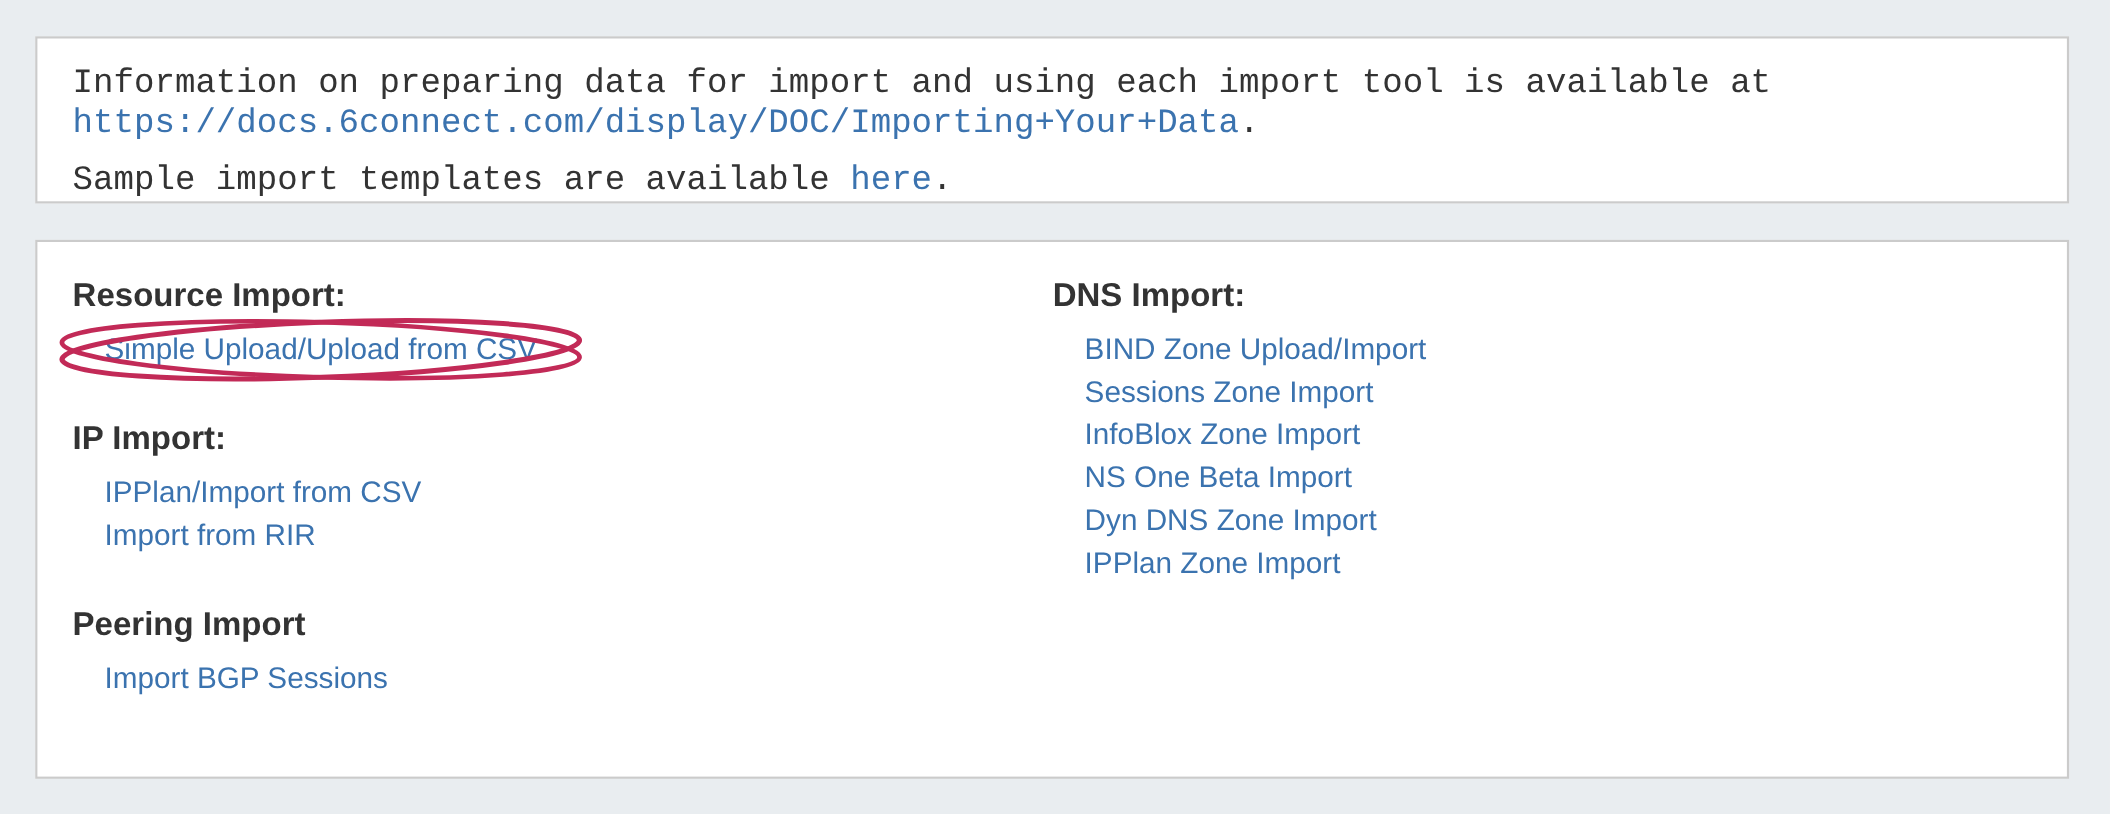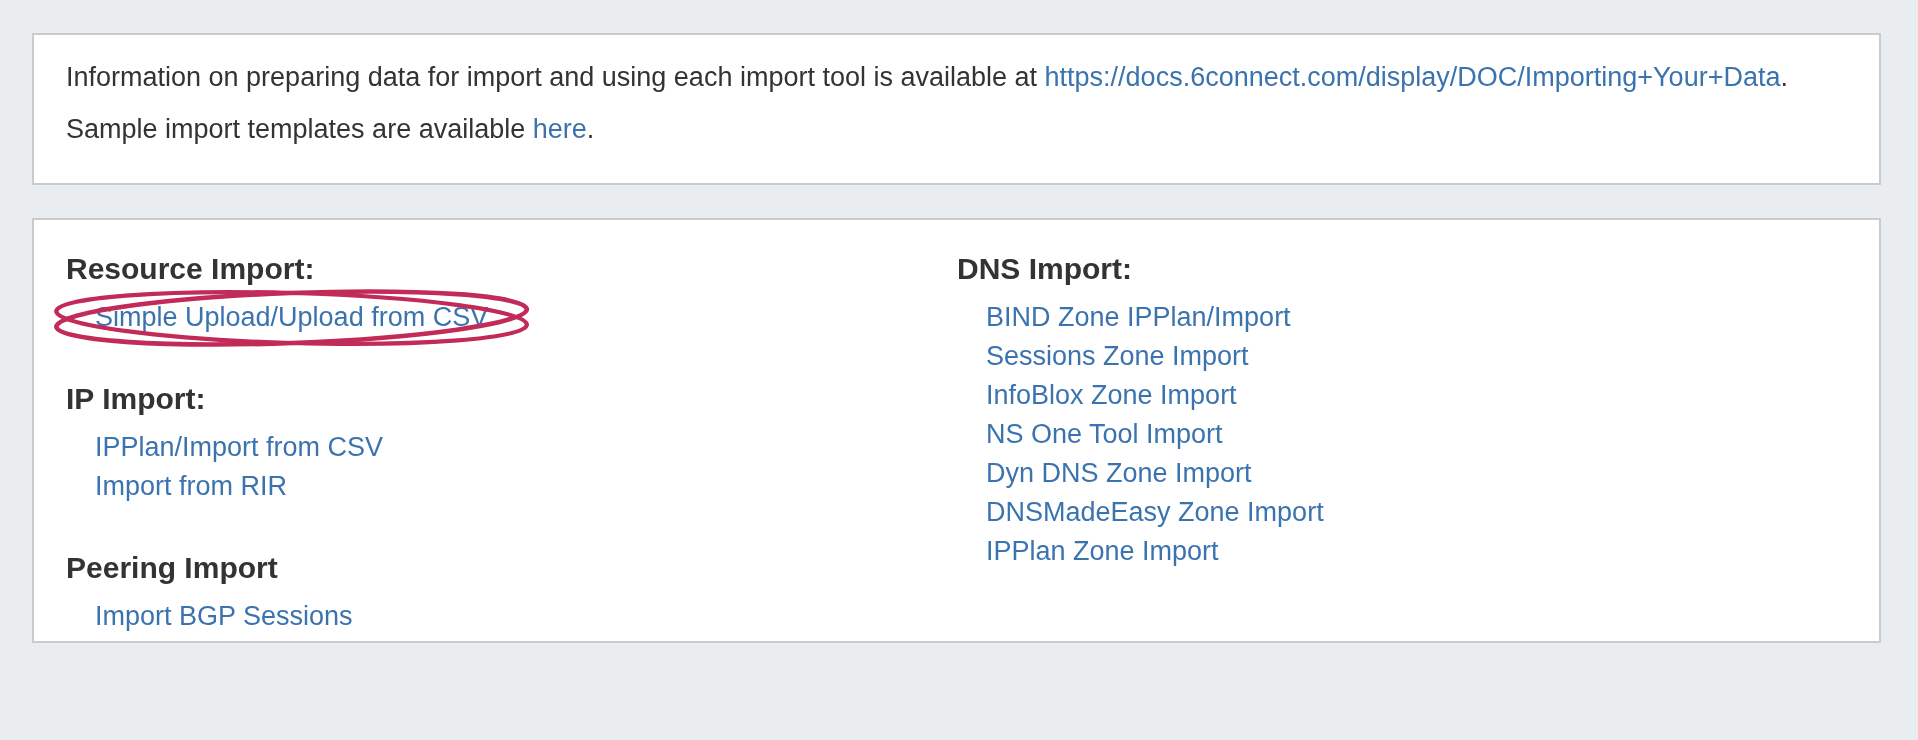--- a/index.html
+++ b/index.html
@@ -23,31 +23,32 @@
     border: 2px solid #cbcbcb;
     box-sizing: border-box;
   }
   .panel-info {
     top: 33px;
     height: 152px;
     padding: 24px 32px;
   }
   .panel-import {
     top: 218px;
-    height: 425px;
+    height: 490px;
     padding: 24px 32px;
     display: flex;
     flex-direction: row;
     align-items: flex-start;
   }
   .info-line {
     margin: 0;
-    font-size: 27px;
+    font-size: 31px;
     line-height: 36px;
     color: #333333;
+    font-family: Liberation Mono, monospace;
   }
   .info-line + .info-line {
     margin-top: 16px;
   }
   a.text-link, a.import-link {
     color: #3b73af;
     text-decoration: none;
     cursor: pointer;
   }
   .col-left {
@@ -115,23 +116,22 @@
               <ellipse cx="235" cy="31" rx="228" ry="25" fill="none" stroke="#c22a57" stroke-width="4.2" transform="rotate(1.7 235 31)"></ellipse>
             </svg><a class="import-link">Simple Upload/Upload from CSV</a></span></div>
         <div class="section-heading">IP Import:</div>
         <a class="import-link">IPPlan/Import from CSV</a>
         <a class="import-link">Import from RIR</a>
         <div class="section-heading">Peering Import</div>
         <a class="import-link">Import BGP Sessions</a>
       </div>
     <div class="col-right">
         <div class="section-heading first">DNS Import:</div>
-        <a class="import-link">BIND Zone IPPlan/Import</a>
+        <a class="import-link">BIND Zone Upload/Import</a>
         <a class="import-link">Sessions Zone Import</a>
         <a class="import-link">InfoBlox Zone Import</a>
-        <a class="import-link">NS One Tool Import</a>
+        <a class="import-link">NS One Beta Import</a>
         <a class="import-link">Dyn DNS Zone Import</a>
-        <a class="import-link">DNSMadeEasy Zone Import</a>
         <a class="import-link">IPPlan Zone Import</a>
       </div>
   </div>
 
 </div>
 
 </body></html>

